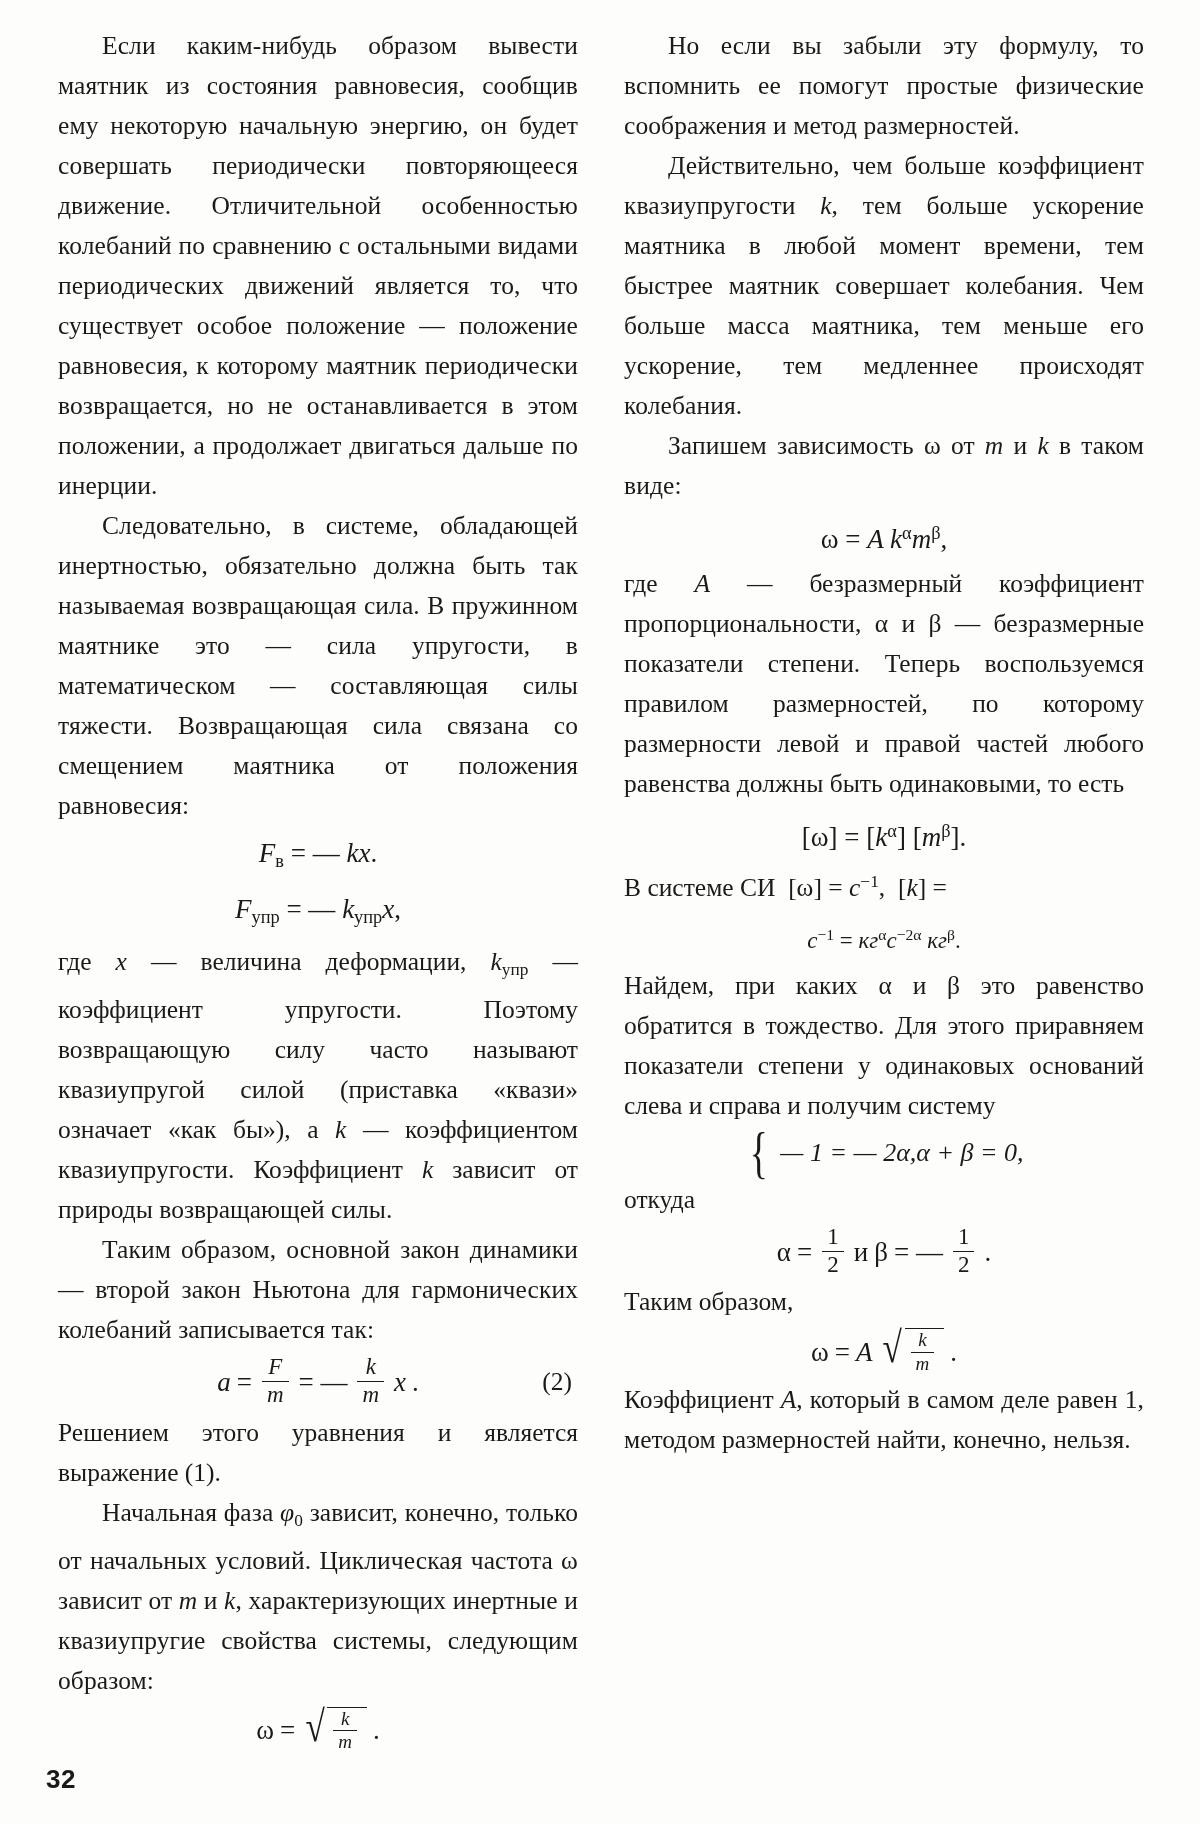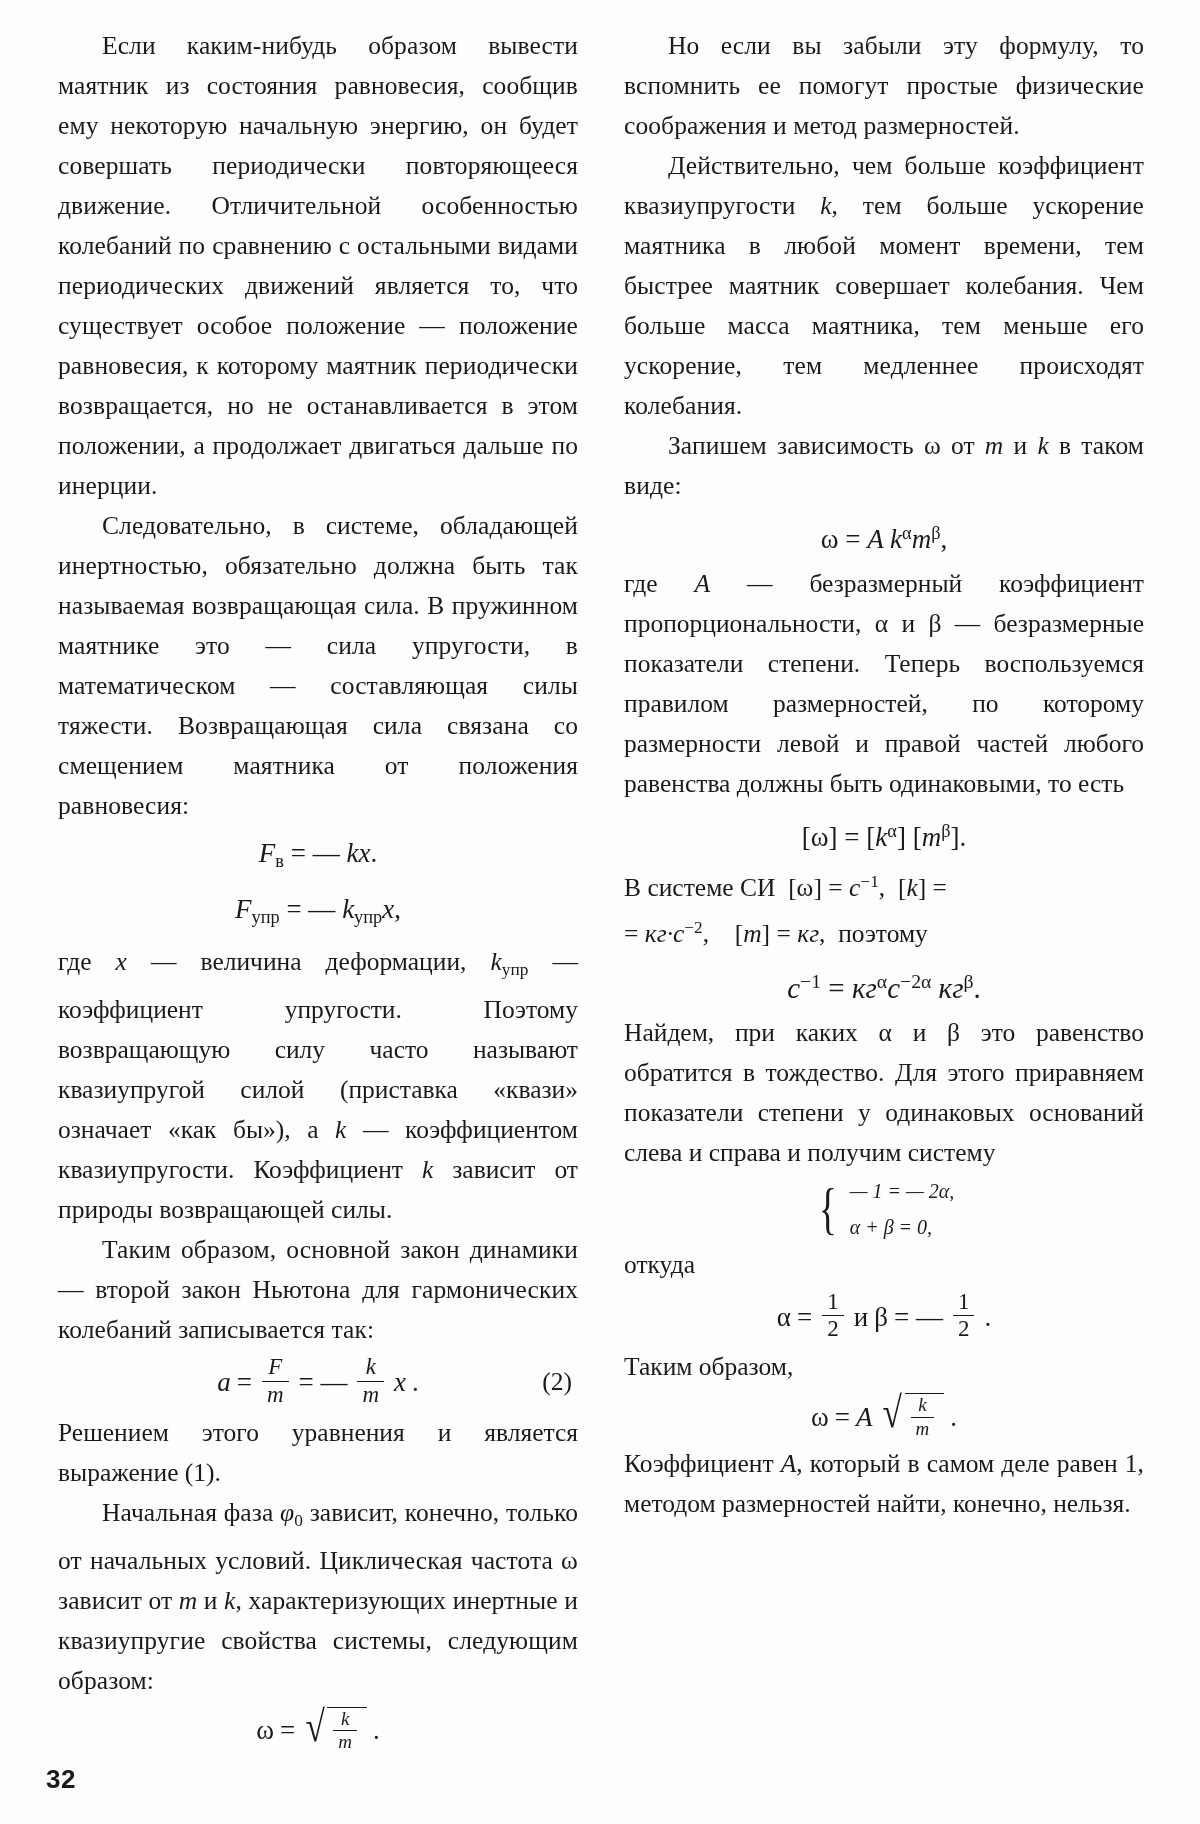--- a/index.html
+++ b/index.html
@@ -50,21 +50,21 @@
   }
   .formula {
     margin: 6px 0 4px 0;
     text-align: center;
     font-size: 27px;
     line-height: 42px;
     font-style: italic;
     font-family: "Liberation Serif", serif;
   }
   .formula.small {
-    font-size: 29px;
+    font-size: 23px;
     font-family: Liberation Serif, serif;
   }
   .formula-row {
     display: flex;
     align-items: center;
     justify-content: center;
     gap: 6px;
   }
   .numbered {
     position: relative;
@@ -146,23 +146,23 @@
   }
   .brace {
     font-size: 58px;
     line-height: 54px;
     font-style: normal;
     transform: scaleX(0.65);
     display: inline-block;
   }
   .sys-lines {
     display: flex;
-    flex-direction: column;
+    flex-direction: row;
     font-style: italic;
-    font-size: 20px;
+    font-size: 26px;
   }
   .sys-lines span {
     line-height: 36px;
     white-space: nowrap;
   }
   .pagenum {
     position: absolute;
     left: 46px;
     bottom: 29px;
     font-family: Liberation Sans, sans-serif;
@@ -256,21 +256,20 @@
         <span class="up">ω</span> <span class="up">=</span> <span class="it">A</span> <span class="it">k</span><sup class="up">α</sup><span class="it">m</span><sup class="up">β</sup><span class="up">,</span>
       </div>
 
       <p class="cont">где <span class="it">A</span> — безразмерный коэффициент пропорциональности, α и β — безразмерные показатели степени. Теперь воспользуемся правилом размерностей, по которому размерности левой и правой частей любого равенства должны быть одинаковыми, то есть</p>
 
       <div class="formula">
         <span class="up">[ω]</span> <span class="up">=</span> <span class="up">[</span><span class="it">k</span><sup class="up">α</sup><span class="up">]</span> <span class="up">[</span><span class="it">m</span><sup class="up">β</sup><span class="up">].</span>
       </div>
 
       <p class="cont leftline">В системе СИ&nbsp;&nbsp;[ω] = <span class="it">c</span><sup class="up">−1</sup>,&nbsp;&nbsp;[<span class="it">k</span>] =</p>
-      <p class="cont leftline">= <span class="it">кг·с</span><sup class="up">−2</sup>,&nbsp;&nbsp;&nbsp;&nbsp;[<span class="it">m</span>] = <span class="it">кг</span>,&nbsp;&nbsp;поэтому</p>
 
       <div class="formula small">
         <span class="it">c</span><sup class="up">−1</sup> <span class="up">=</span> <span class="it">кг</span><sup class="up">α</sup><span class="it">c</span><sup class="up">−2α</sup> <span class="it">кг</span><sup class="up">β</sup><span class="up">.</span>
       </div>
 
       <p class="cont">Найдем, при каких α и β это равенство обратится в тождество. Для этого приравняем показатели степени у одинаковых оснований слева и справа и получим систему</p>
 
       <div class="brace-sys">
         <span class="brace">{</span>
         <span class="sys-lines">

